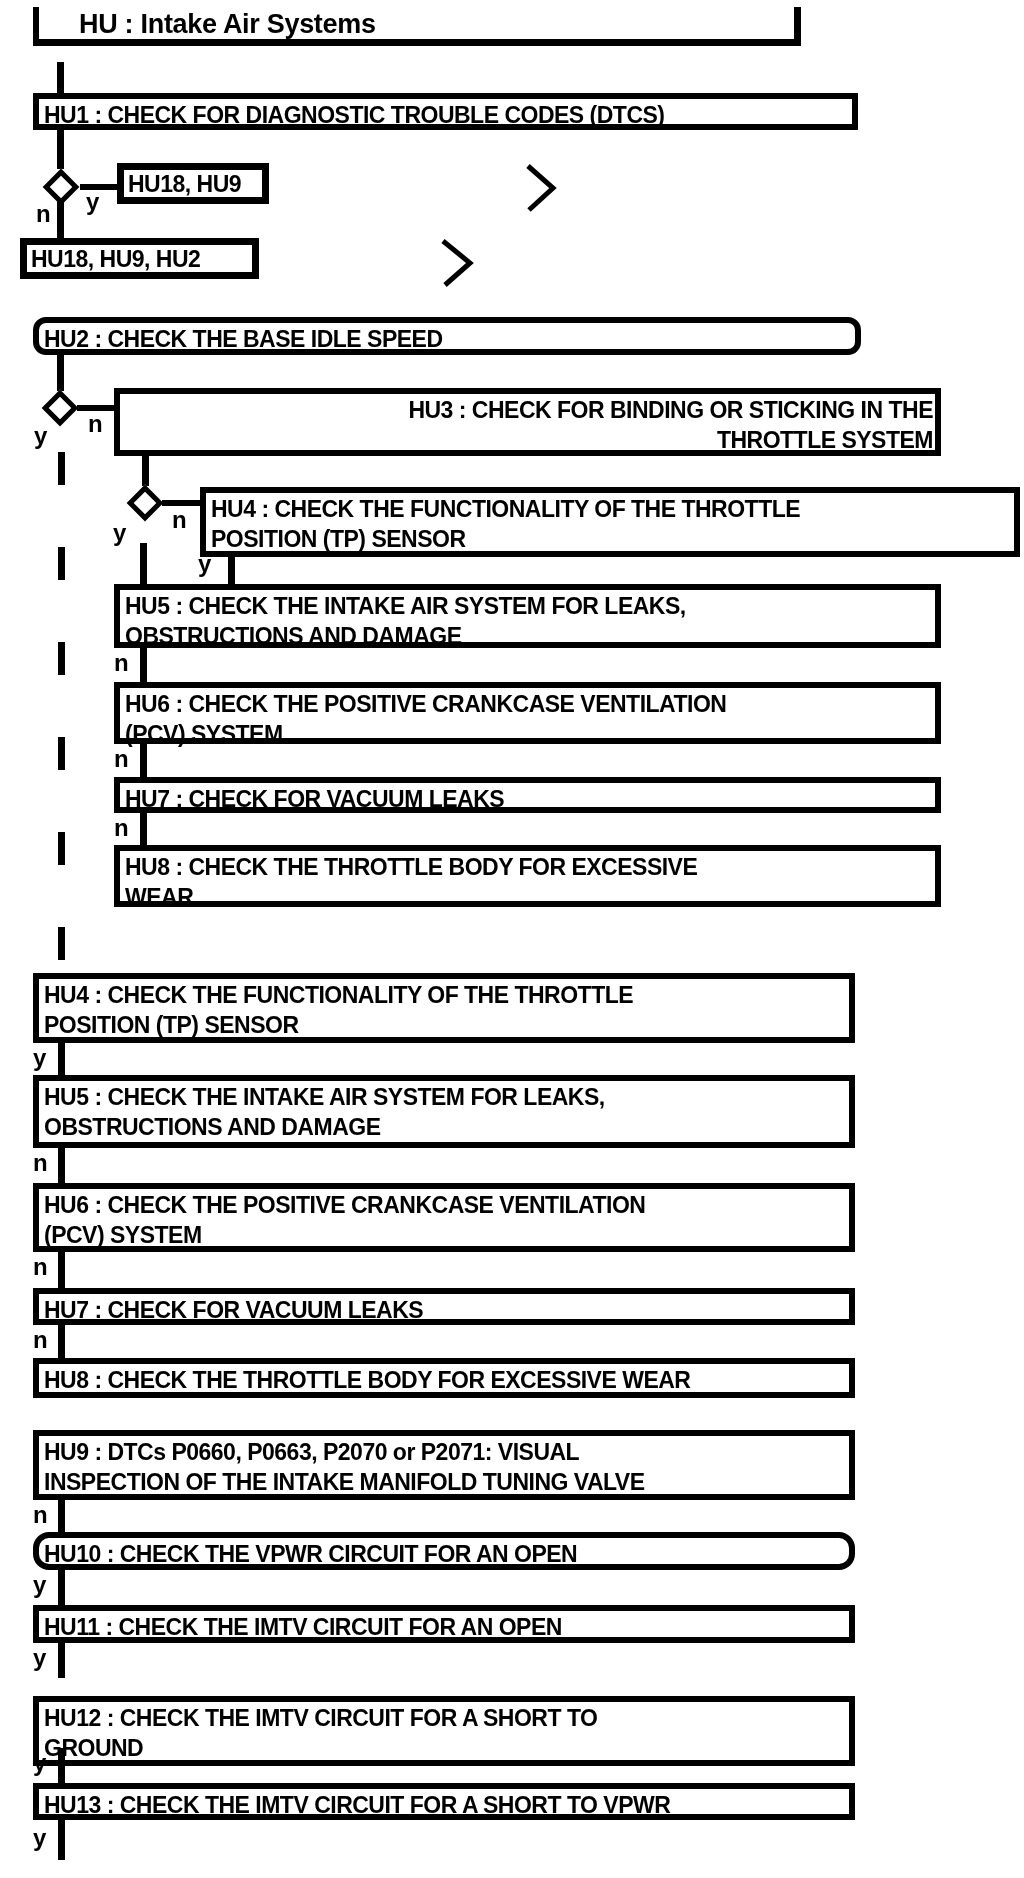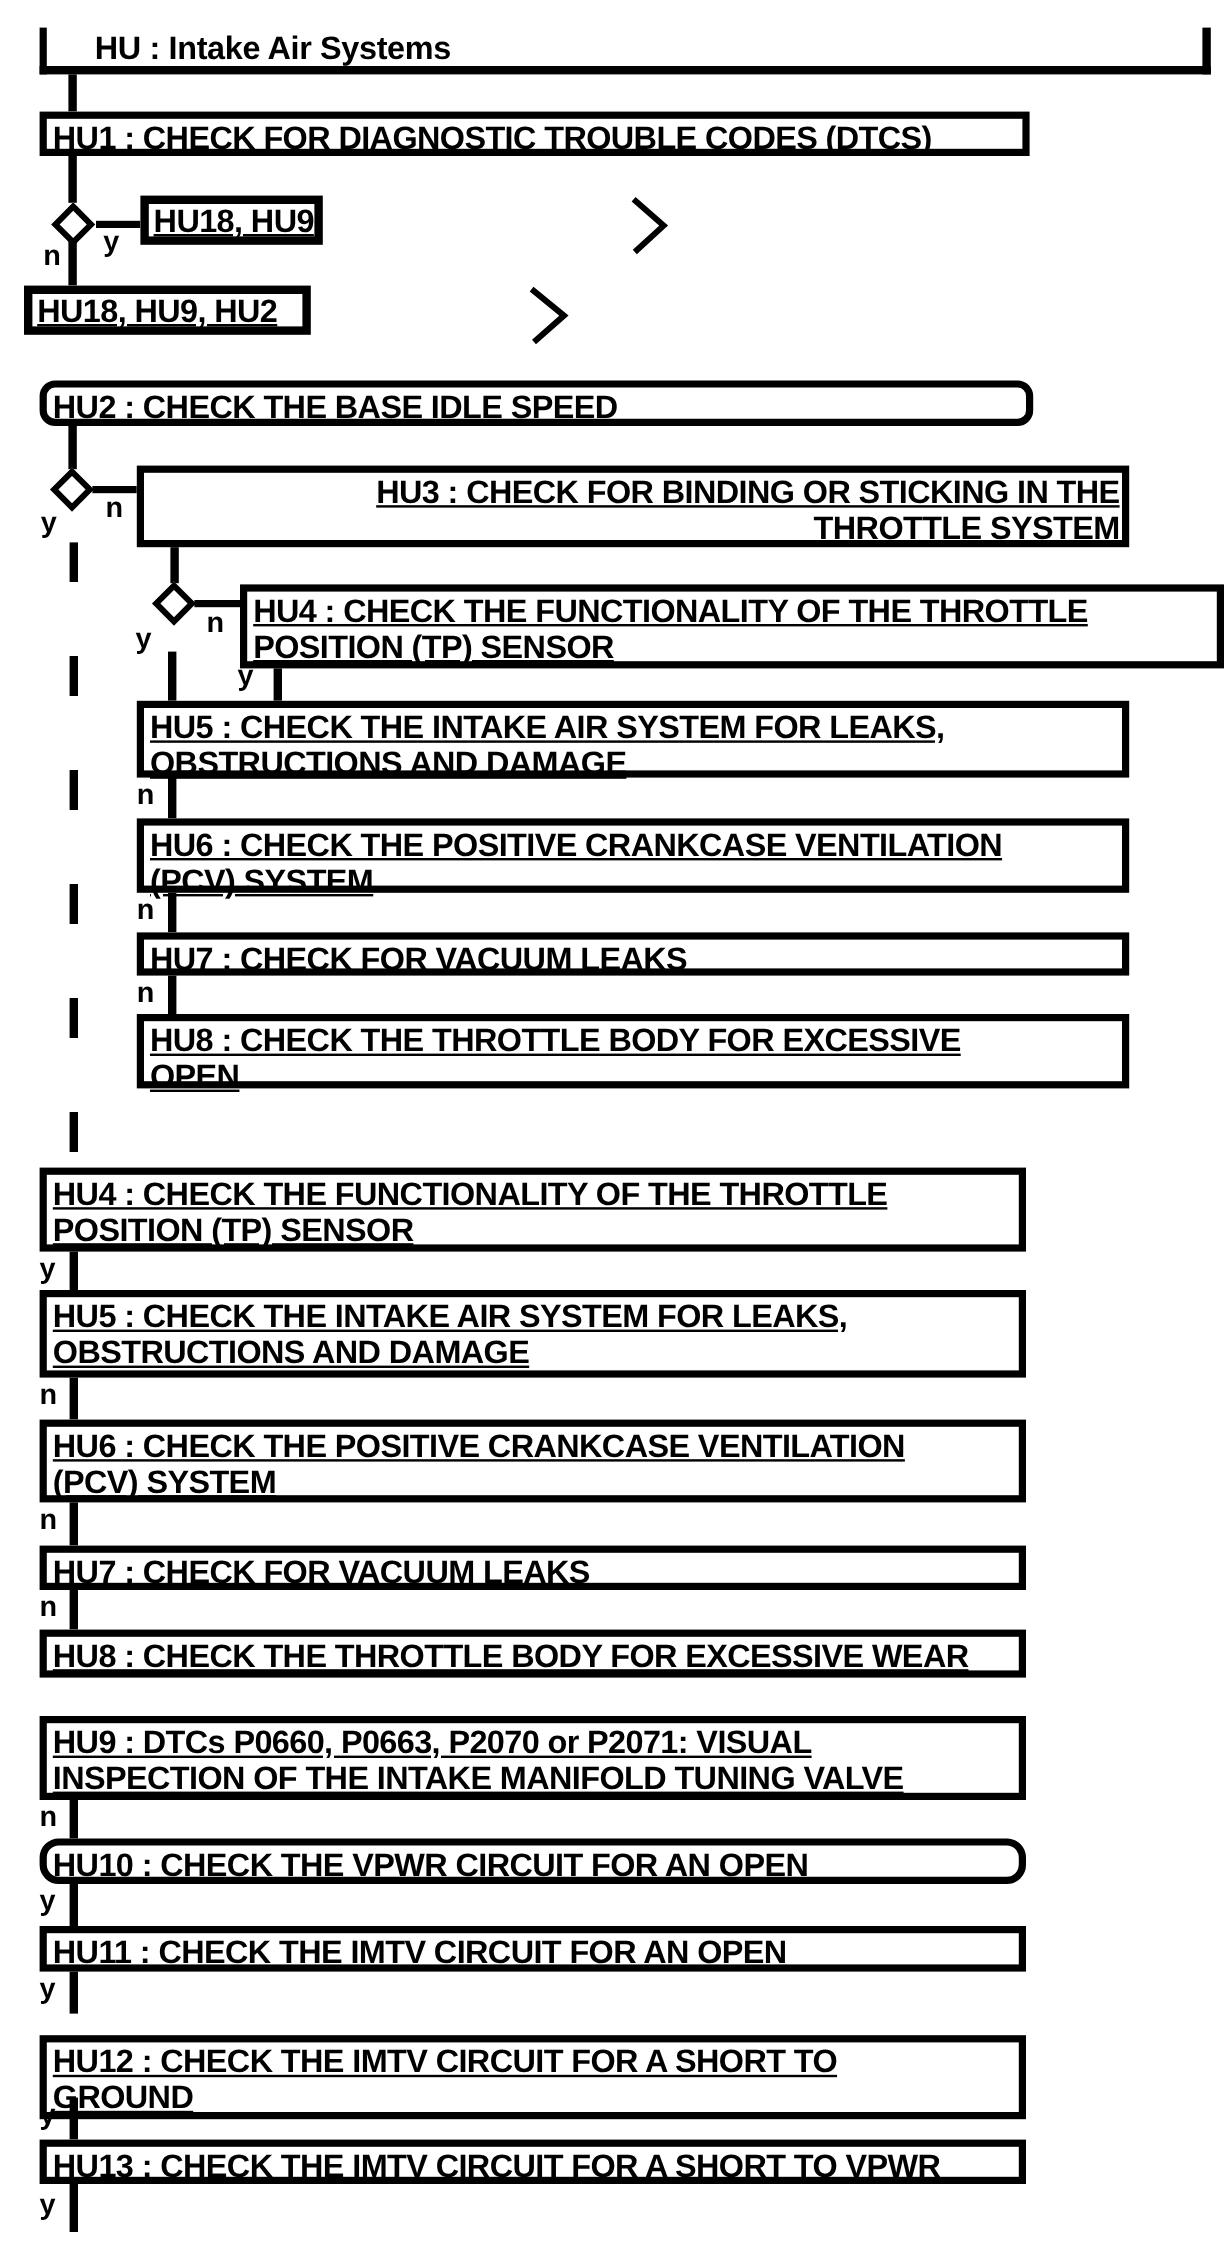--- a/index.html
+++ b/index.html
@@ -2,23 +2,22 @@
 <html><head>
 <meta charset="utf-8">
 <style>
   html, body { margin:0; padding:0; background:#ffffff; }
   #canvas {
     position:relative; width:1024px; height:1878px; background:#ffffff;
     font-family:"Liberation Sans", sans-serif; color:#000;
   }
   .box {
     position:absolute; box-sizing:border-box; border:6px solid #000; background:#fff;
-    font-weight:bold; font-size:27px; letter-spacing:-0.5px; white-space:nowrap;
+    font-weight:bold; font-size:23px; letter-spacing:-0.5px; white-space:nowrap;
     padding:1px 2px 0 5px;
-    text-decoration:underline;
   }
   .box .ln { line-height:30px; height:30px; }
   .smallbox { border-width:7px; padding-left:4px; }
   .titlebox {
     position:absolute; box-sizing:border-box; background:#fff;
     border-left:6px solid #000; border-right:7px solid #000; border-bottom:7px solid #000;
     font-weight:bold; font-size:27px; letter-spacing:-0.3px; white-space:nowrap;
     padding-left:6px;
   }
   .titlebox .ln { line-height:34px; }
@@ -33,21 +32,21 @@
     transform:rotate(45deg);
   }
   .lab { position:absolute; font-weight:bold; font-size:24px; line-height:24px; }
   .chev { position:absolute; }
 </style>
 </head>
 <body>
 
 <div id="canvas">
 
-  <div class="titlebox" style="left:33px; top:23px; width:976px; height:39px;padding-left:40px;">
+  <div class="titlebox" style="left:33px; top:7px; width:768px; height:39px;padding-left:40px;">
     <div class="ln">HU : Intake Air Systems</div>
   </div>
 
   <div class="vline" style="left:57px; top:62px; height:31px;"></div>
 
   <div class="box" style="left:33px; top:93px; width:825px; height:37px;">
     <div class="ln">HU1 : CHECK FOR DIAGNOSTIC TROUBLE CODES (DTCS)</div>
   </div>
 
   <div class="vline" style="left:57px; top:130px; height:39px;"></div>
@@ -119,21 +118,21 @@
   <div class="vline" style="left:140px; top:744px; height:33px;"></div>
 
   <div class="box" style="left:114px; top:777px; width:827px; height:36px;">
     <div class="ln">HU7 : CHECK FOR VACUUM LEAKS</div>
   </div>
   <div class="lab" style="left:114px; top:816px;">n</div>
   <div class="vline" style="left:140px; top:813px; height:32px;"></div>
 
   <div class="box" style="left:114px; top:845px; width:827px; height:62px;">
     <div class="ln">HU8 : CHECK THE THROTTLE BODY FOR EXCESSIVE</div>
-    <div class="ln">OPEN</div>
+    <div class="ln">WEAR</div>
   </div>
 
   <div class="box" style="left:33px; top:973px; width:822px; height:70px;">
     <div class="ln">HU4 : CHECK THE FUNCTIONALITY OF THE THROTTLE</div>
     <div class="ln">POSITION (TP) SENSOR</div>
   </div>
   <div class="lab" style="left:33px; top:1046px;">y</div>
   <div class="vline" style="left:58px; top:1043px; height:32px;"></div>
 
   <div class="box" style="left:33px; top:1075px; width:822px; height:73px;">

